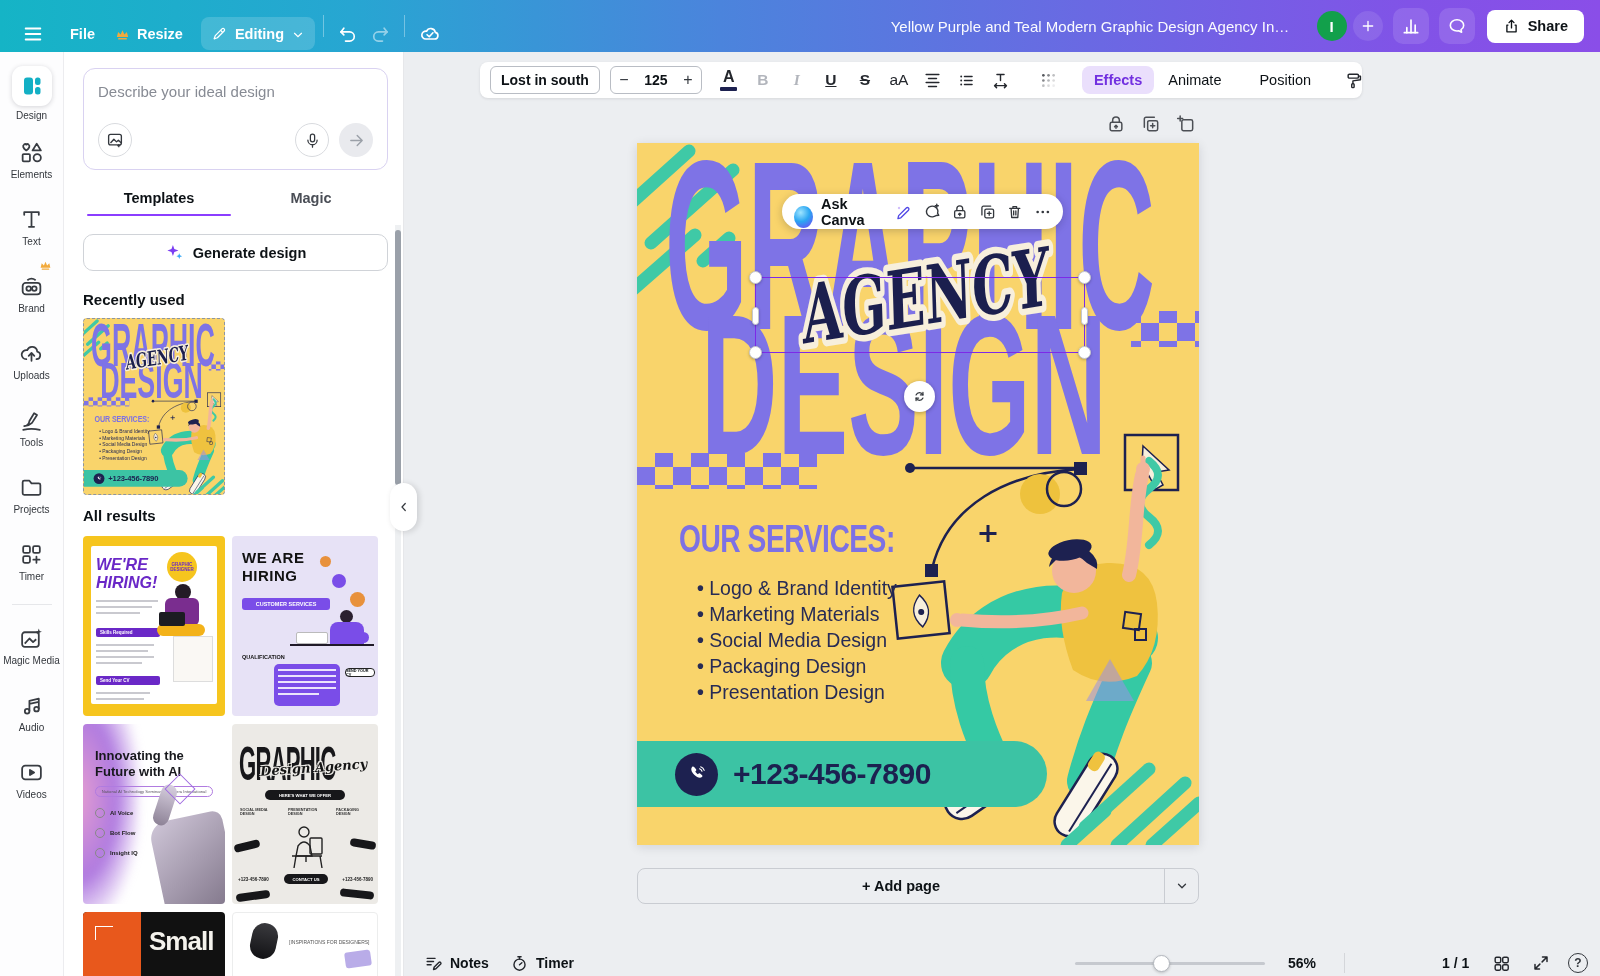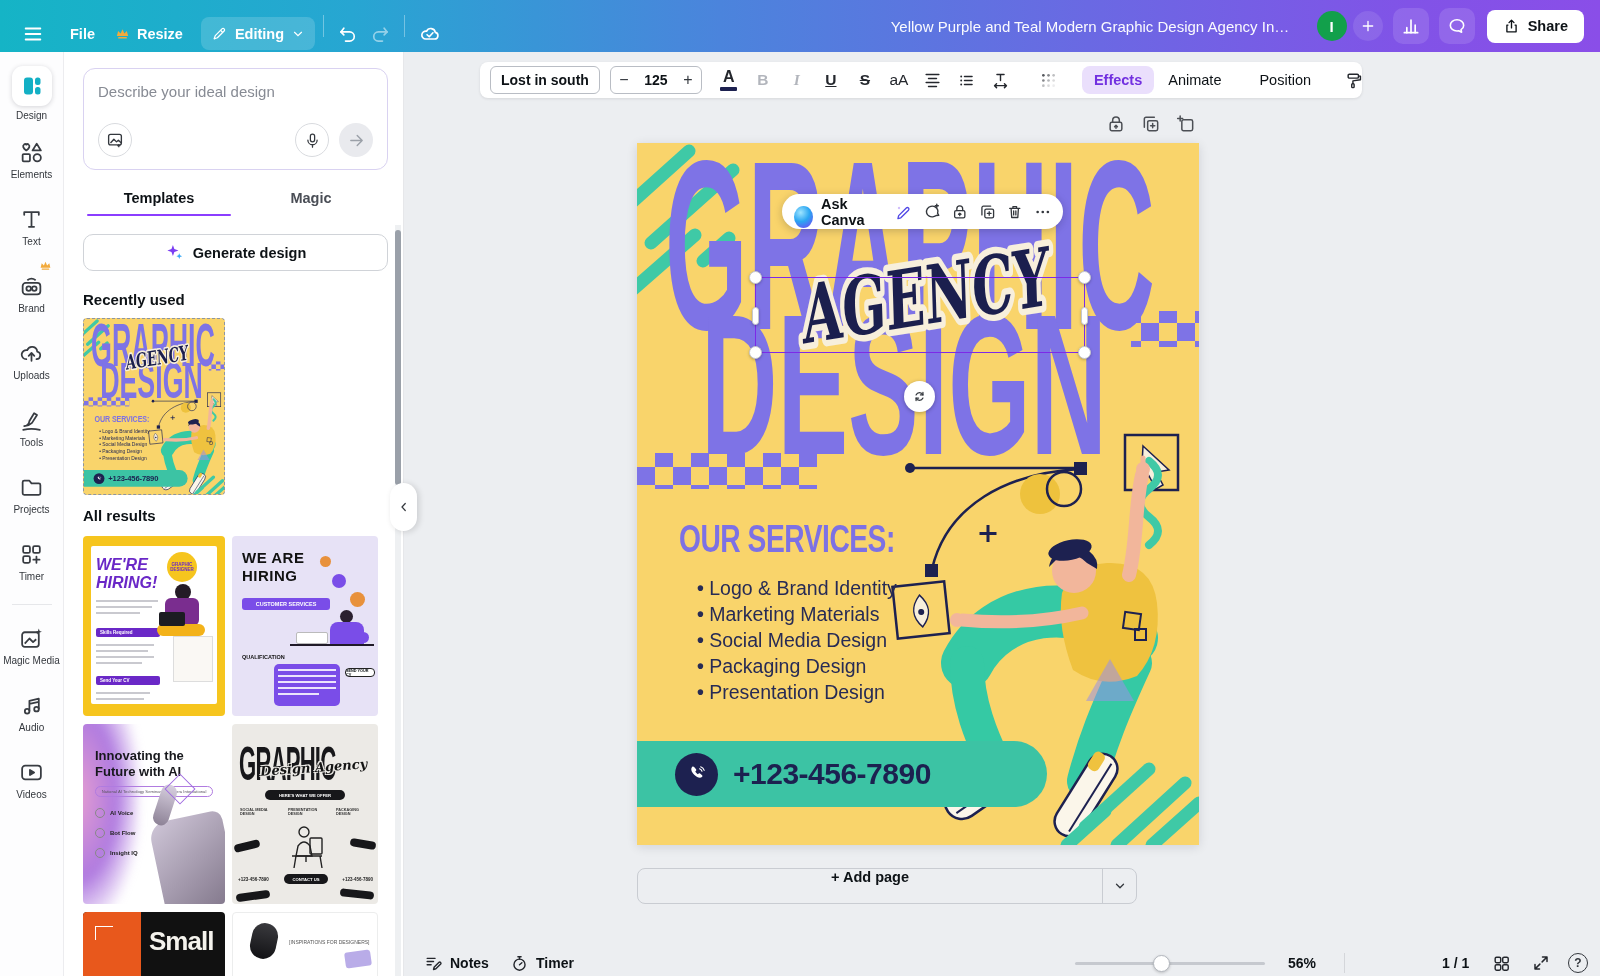--- a/index.html
+++ b/index.html
@@ -4,21 +4,21 @@
 <style>
   * { box-sizing: border-box; margin: 0; padding: 0; }
   html,body { width:1600px; height:976px; overflow:hidden; }
   body { font-family:"Liberation Sans",sans-serif; background:#eceef1; position:relative; color:#0d1216; }
   svg { display:block; }
 
   
   .topbar { position:absolute; left:0; top:0; width:1600px; height:52px;
     background:linear-gradient(90deg,#15b4c6 0%,#27a6d2 22%,#4b84dc 45%,#6a69e3 68%,#8153e7 88%,#8a4ee8 100%);
     display:flex; align-items:center; padding:0 16px; color:#fff; }
-  .tb-btn { display:flex; align-items:center; gap:7px; color:#fff; font-size:14.5px; font-weight:600;
+  .tb-btn { display:flex; align-items:flex-end; gap:7px; color:#fff; font-size:14.5px; font-weight:600;
     padding:8px 10px; border-radius:8px; cursor:pointer;margin-top:15px; }
   .tb-pill { background:rgba(255,255,255,.16); }
   .tb-divider { width:1px; height:22px; background:rgba(255,255,255,.35); margin:0 8px; }
   .tb-title { margin-left:auto; font-size:15px; font-weight:500; max-width:400px; white-space:nowrap;
     overflow:hidden; text-overflow:ellipsis; opacity:.97; }
   .avatar { width:30px; height:30px; border-radius:50%; background:#12a04b; color:#fff; font-weight:700;
     font-size:15px; display:flex; align-items:center; justify-content:center; margin-left:26px; cursor:pointer; }
   .round-ghost { width:30px; height:30px; border-radius:50%; display:flex; align-items:center; justify-content:center;
     background:rgba(255,255,255,.10); margin-left:6px; cursor:pointer; }
   .sq-ghost { width:36px; height:36px; border-radius:10px; display:flex; align-items:center; justify-content:center;
@@ -112,22 +112,22 @@
   .h-pill { width:7px; height:18px; border-radius:4px; }
   .rotate-handle { position:absolute; left:267px; top:238px; width:31px; height:31px; border-radius:50%; background:#fff;
     box-shadow:0 1px 4px rgba(0,0,0,.3); display:flex; align-items:center; justify-content:center; cursor:pointer; }
   .askcanva { position:absolute; left:145px; top:51px; width:281px; height:35px; background:#fff; border-radius:18px;
     box-shadow:0 2px 8px rgba(20,20,40,.22); display:flex; align-items:center; padding:0 12px; gap:10px; }
   .askcanva .label { font-size:14.5px; font-weight:600; }
   .ac-sphere { width:22px; height:22px; border-radius:50%;
     background:radial-gradient(circle at 35% 30%, #9fe5ff, #2ba6f2 45%, #6a4ef5 90%); position:relative; }
   .ac-icon { cursor:pointer; }
 
-  .add-page { position:absolute; left:233px; top:816px; width:500px; height:36px; border:1px solid #c9ccd2;
-    border-radius:8px; background:#eceef1; display:flex; }
+  .add-page { position:absolute; left:233px; top:816px; width:562px; height:36px; border:1px solid #c9ccd2;
+    border-radius:8px; background:#eceef1; display:flex; align-items:center; }
   .add-page .main-part { flex:1; text-align:center; font-size:14.5px; font-weight:700; cursor:pointer; }
   .add-page .chev-part { width:34px; height:100%; border-left:1px solid #c9ccd2; display:flex; align-items:center;
     justify-content:center; cursor:pointer; }
 
   
   .statusbar { position:absolute; left:0; top:898px; width:1341px; height:26px; font-size:14px; font-weight:600; }
   .sb-item { position:absolute; display:flex; align-items:center; gap:7px; cursor:pointer; height:26px; }
   .slider-track { position:absolute; left:671px; top:12px; width:190px; height:3px; background:#c6c9cf; border-radius:2px; cursor:pointer; }
   .slider-thumb { position:absolute; left:78px; top:-7px; width:17px; height:17px; background:#fff; border:1px solid #b3b7be;
     border-radius:50%; box-shadow:0 1px 3px rgba(0,0,0,.2); cursor:pointer; }

